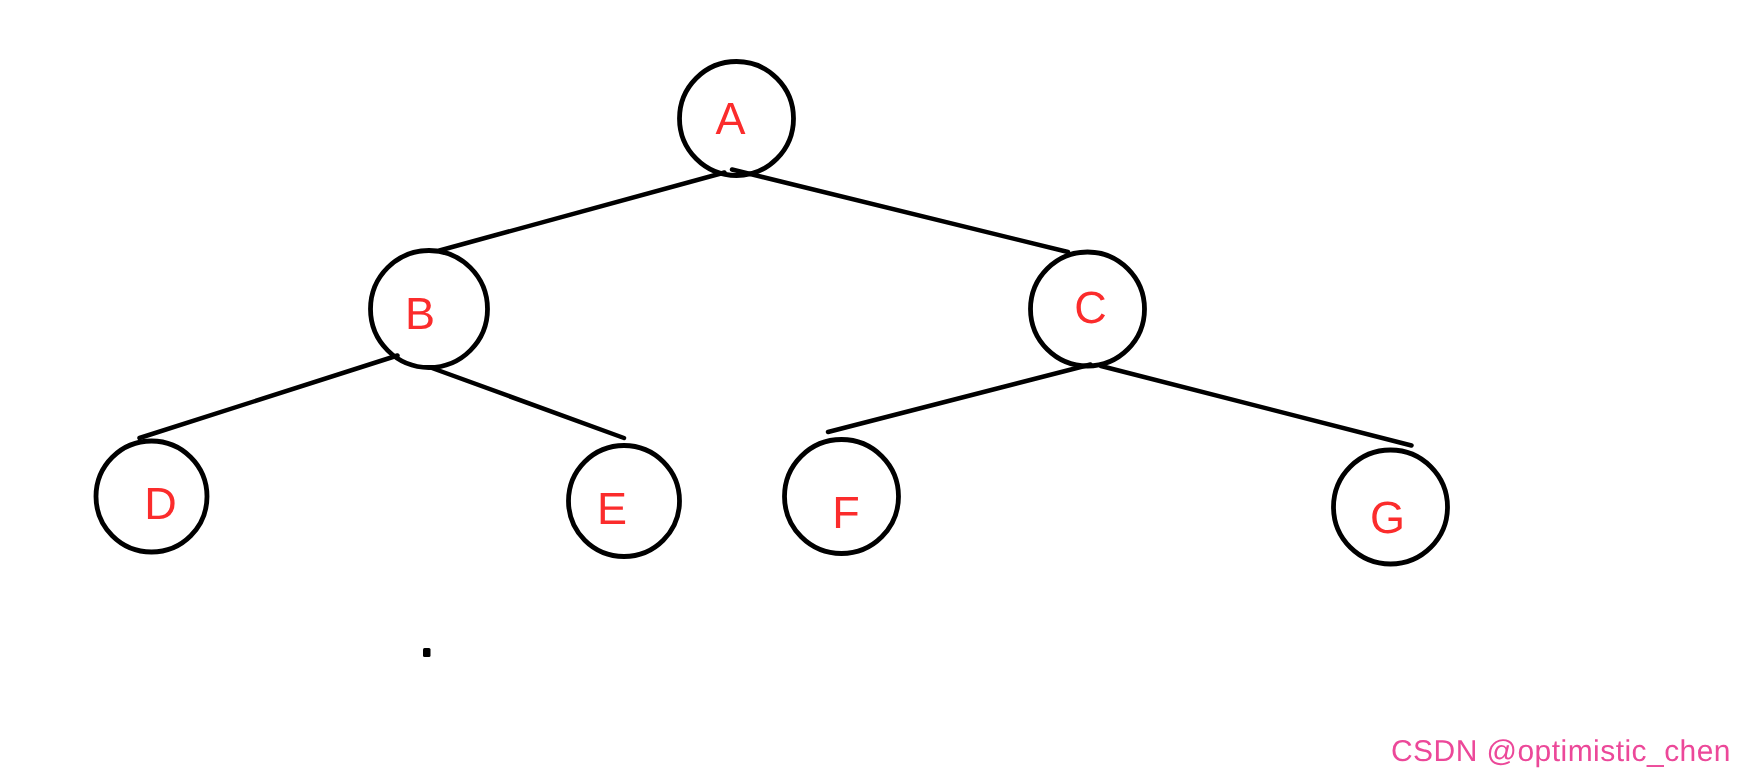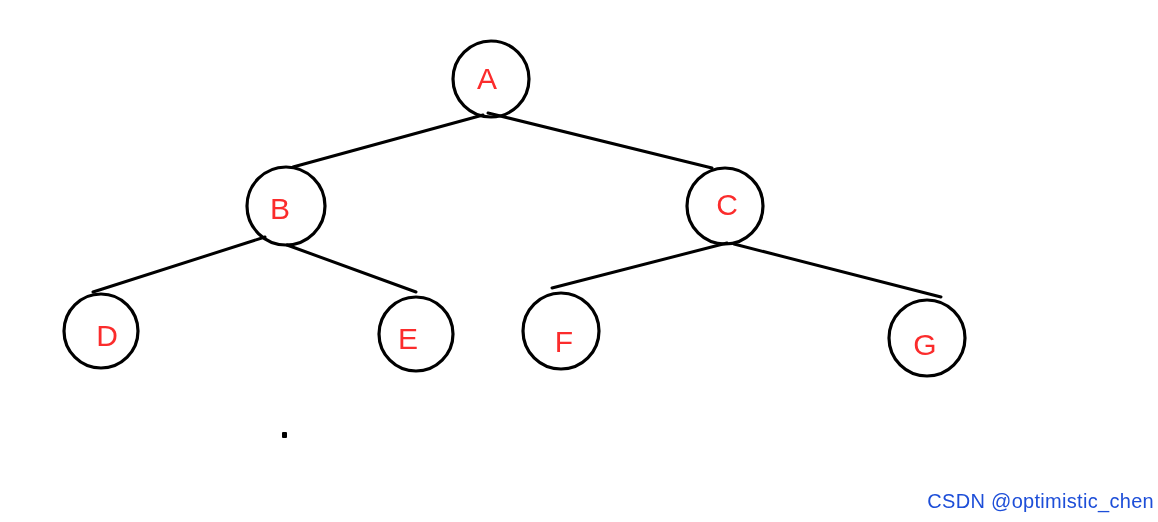--- a/index.html
+++ b/index.html
@@ -57,14 +57,14 @@
       <circle cx="927" cy="338" r="38" fill="#ffffff" stroke="#000000" stroke-width="3.2"></circle>
       <text x="925" y="355" fill="#fb2c2c" font-size="30" text-anchor="middle" font-family="&quot;Liberation Sans&quot;, sans-serif">G</text>
       <line x1="483" y1="115" x2="293" y2="167" stroke="#000000" stroke-width="3" stroke-linecap="round"></line>
       <line x1="488" y1="113" x2="712" y2="168" stroke="#000000" stroke-width="3" stroke-linecap="round"></line>
       <line x1="265" y1="237" x2="93" y2="292" stroke="#000000" stroke-width="3" stroke-linecap="round"></line>
       <line x1="287" y1="245" x2="416" y2="292" stroke="#000000" stroke-width="3" stroke-linecap="round"></line>
       <line x1="727" y1="243" x2="552" y2="288" stroke="#000000" stroke-width="3" stroke-linecap="round"></line>
       <line x1="734" y1="244" x2="941" y2="297" stroke="#000000" stroke-width="3" stroke-linecap="round"></line>
       <rect x="282" y="432" width="5" height="6" rx="1" fill="#000000"></rect>
     </svg>
-  <div class="watermark" style="color: #1d4ed8;">CSDN @optimistic_chen</div>
+  <div class="watermark" style="color: #ec4899;">CSDN @optimistic_chen</div>
 </div>
 
 </body></html>

